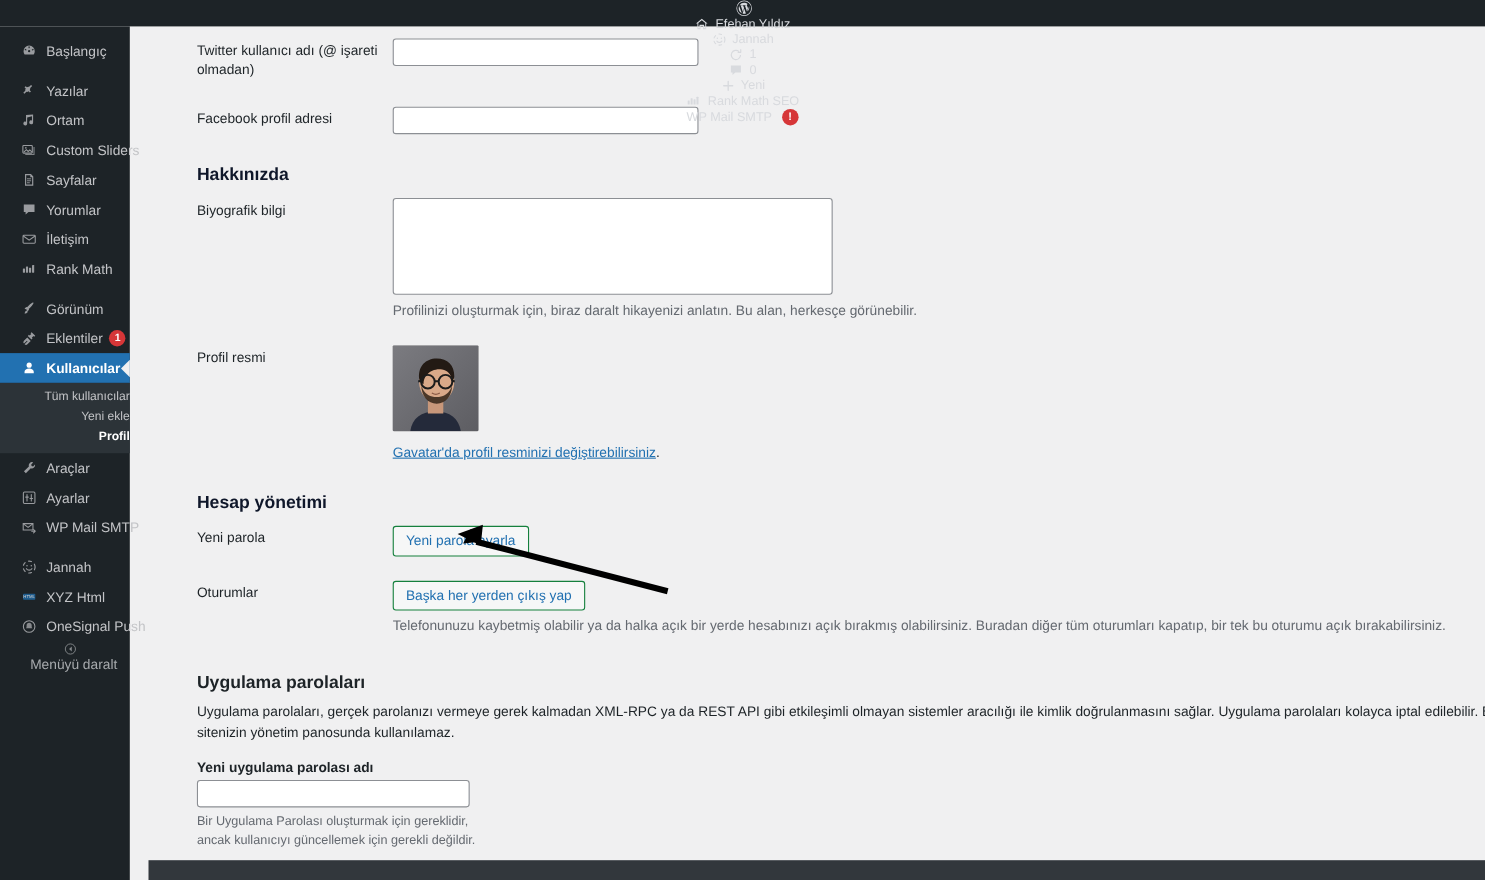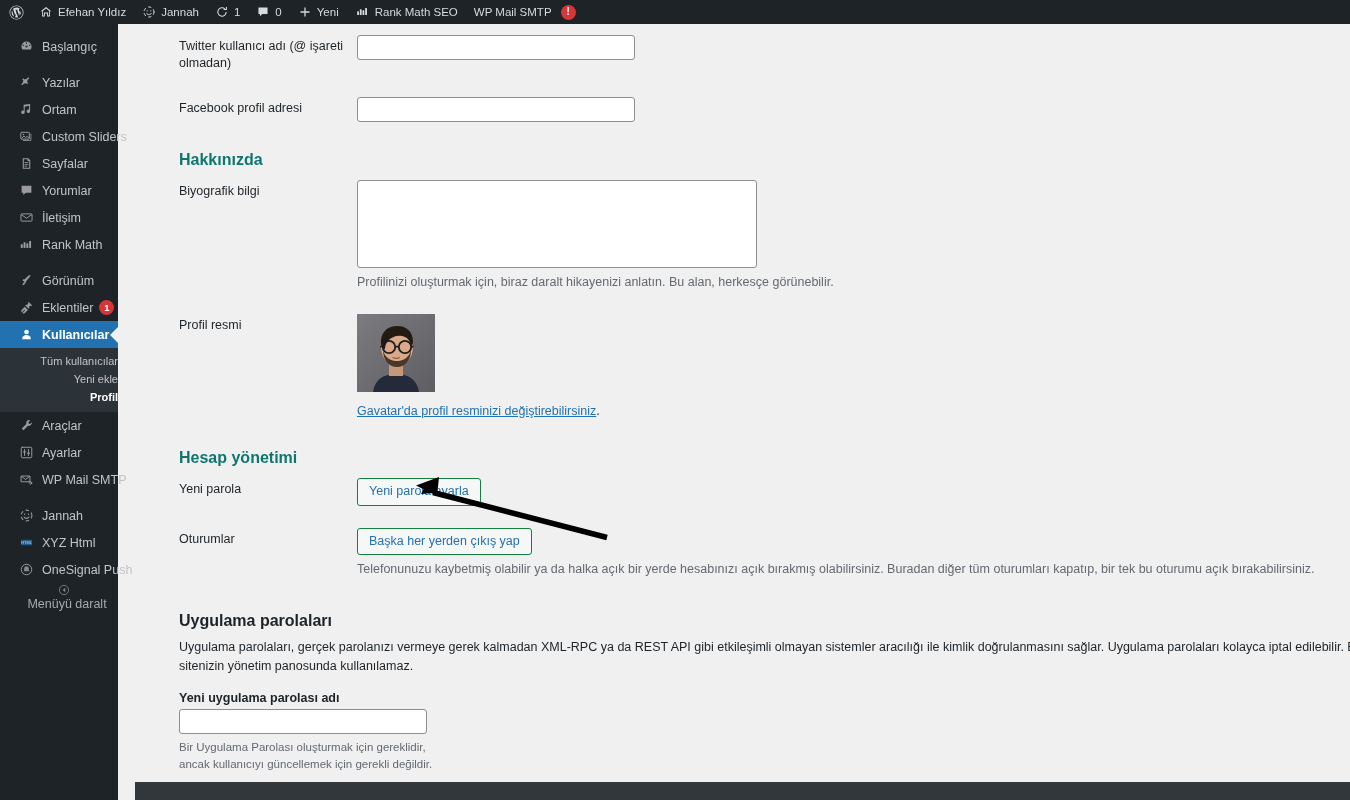--- a/index.html
+++ b/index.html
@@ -14,20 +14,21 @@
 
   
   #adminbar {
     position: absolute; top: 0; left: 0;
     width: 1350px; height: 24px;
     background: #1d2327;
     color: #d8dade;
     display: flex; align-items: center;
     font-size: 11.5px;
     z-index: 50;
+    flex-direction: column;
   }
   .ab-item {
     display: flex; align-items: center; gap: 5px;
     height: 24px; padding: 0 8px;
     color: #d8dade; white-space: nowrap;
     cursor: pointer;
   }
   .ab-logo { padding: 0 7px 0 9px; }
   .ab-icon { display: inline-flex; align-items: center; justify-content: center; }
   .ab-icon svg { display: block; }
@@ -120,21 +121,21 @@
     vertical-align: top;
     padding: 11px 10px 11px 0;
     line-height: 1.4;
   }
 
   h2.section-title {
     font-size: 16px;
     font-weight: 600;
     margin: 18px 0 0 0;
     padding: 0;
-    color: #0f766e;
+    color: #0f172a;
   }
   h2.apppass-title {
     font-size: 16px;
     font-weight: 600;
     margin: 0 0 8px 0;
     color: #1d2327;
   }
 
   input.regular-text {
     width: 278px; height: 25px;

